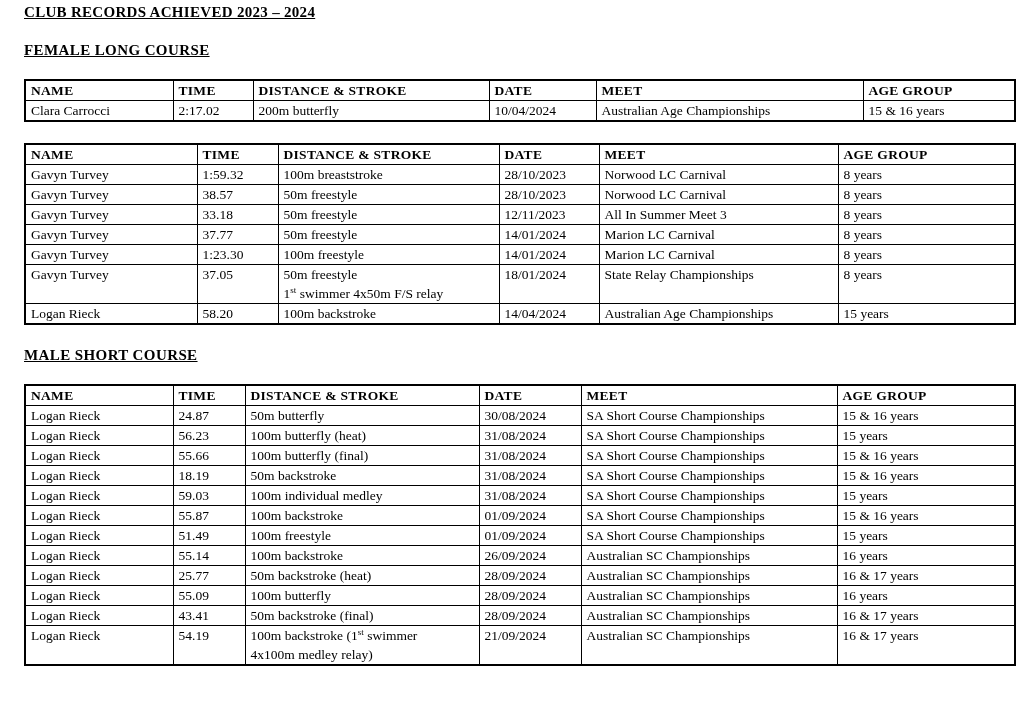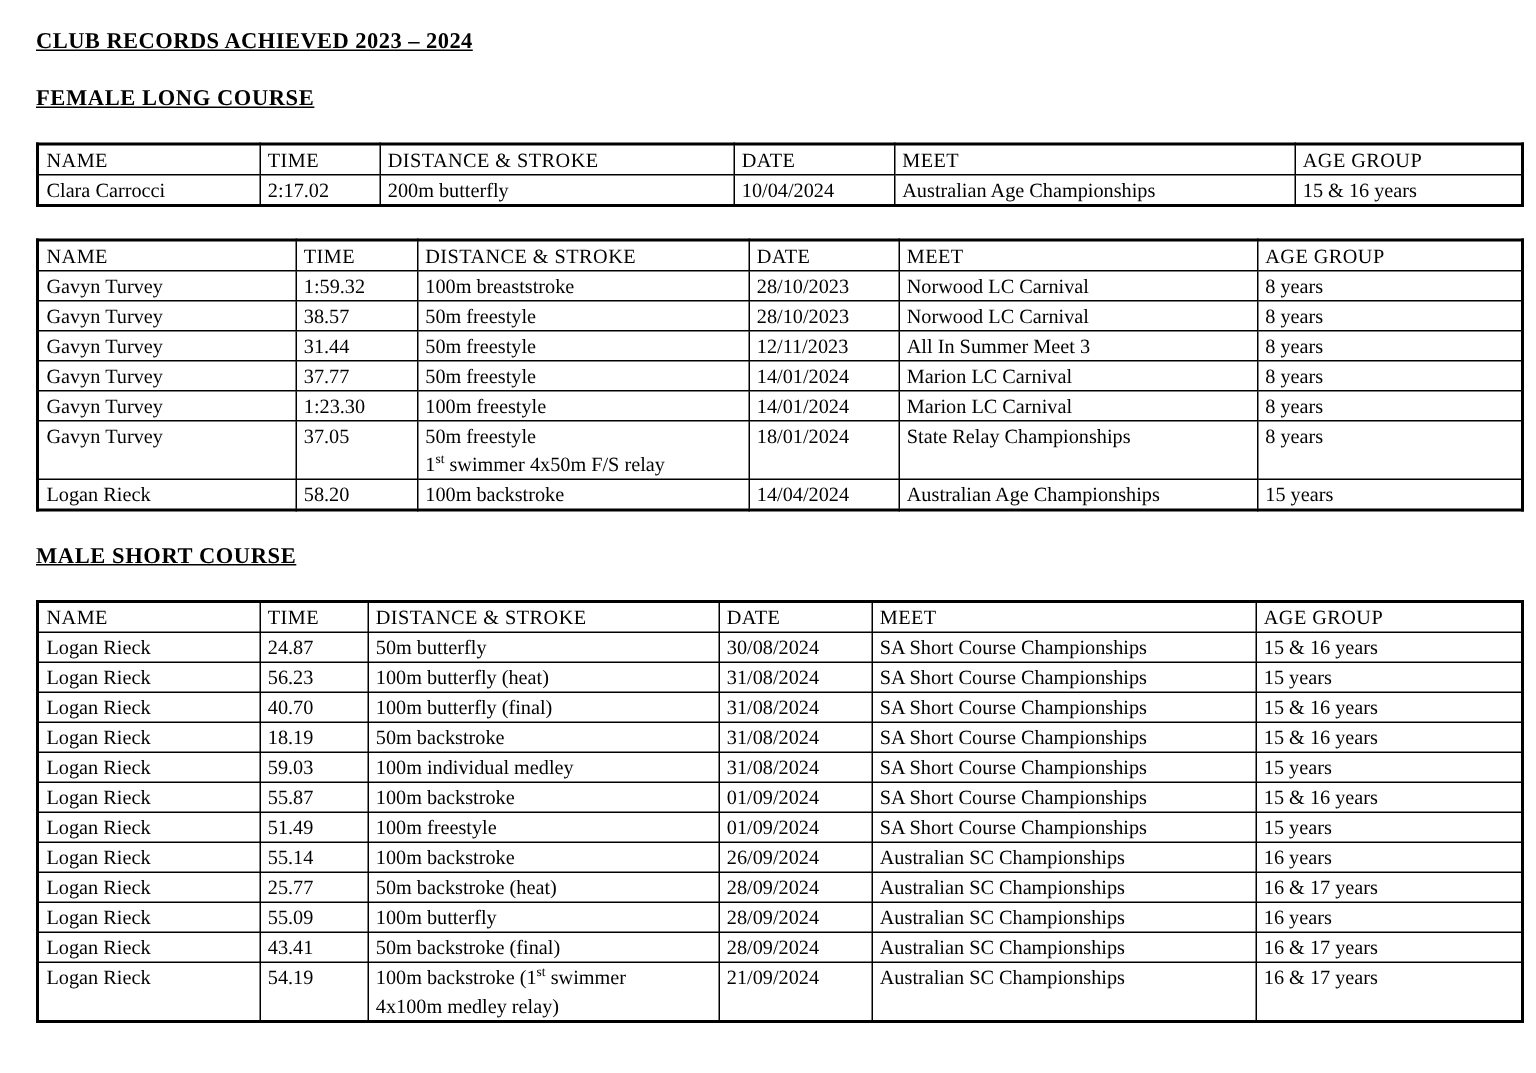--- a/index.html
+++ b/index.html
@@ -1,35 +1,35 @@
 <!DOCTYPE html>
 <html><head>
 <meta charset="utf-8">
 <style>
   html,body{margin:0;padding:0;background:#fff;}
   body{width:1024px;height:715px;font-family:"Liberation Serif", serif;color:#000;}
   .page{position:relative;box-sizing:border-box;width:1024px;height:715px;
-        padding:20px 10px 0 24px;overflow:hidden;background:#fff;}
+        padding:4px 10px 0 24px;overflow:hidden;background:#fff;}
 
   
   .top-sliver{position:absolute;top:0;left:88px;height:3px;overflow:hidden;opacity:.85;}
   .top-sliver span{display:block;font-weight:bold;font-size:15px;letter-spacing:.3px;
                    text-decoration:underline;margin-top:-16px;white-space:nowrap;}
 
   h1.doc-title{margin:0;font-size:15px;line-height:16px;font-weight:bold;
                letter-spacing:.3px;text-decoration:underline;white-space:nowrap;}
   h2.section-heading{margin:22px 0 0 0;font-size:15px;line-height:16px;font-weight:bold;
                      letter-spacing:.4px;text-decoration:underline;white-space:nowrap;}
 
   table.records{table-layout:fixed;width:990px;border-collapse:collapse;
                 margin-top:21px;border:2px solid #000;}
   table.records th,table.records td{border:1px solid #000;padding:0 5px;
                 vertical-align:top;text-align:left;font-size:13.5px;line-height:19px;
                 overflow:hidden;white-space:nowrap;}
-  table.records th{font-weight:normal;letter-spacing:.3px;}
+  table.records th{font-weight:bold;letter-spacing:.3px;}
   table.records td div{line-height:19px;}
   sup{font-size:9px;line-height:0;vertical-align:super;}
 
   
   #tbl-0 col:nth-child(1){width:148px} #tbl-0 col:nth-child(2){width:80px}
   #tbl-0 col:nth-child(3){width:236px} #tbl-0 col:nth-child(4){width:107px}
   #tbl-0 col:nth-child(5){width:267px} #tbl-0 col:nth-child(6){width:152px}
 
   #tbl-1 col:nth-child(1){width:172px} #tbl-1 col:nth-child(2){width:81px}
   #tbl-1 col:nth-child(3){width:221px} #tbl-1 col:nth-child(4){width:100px}
@@ -116,21 +116,21 @@
           <tr>
             <td>Gavyn Turvey</td>
             <td>38.57</td>
             <td>50m freestyle</td>
             <td>28/10/2023</td>
             <td>Norwood LC Carnival</td>
             <td>8 years</td>
           </tr>
           <tr>
             <td>Gavyn Turvey</td>
-            <td>31.44</td>
+            <td>33.18</td>
             <td>50m freestyle</td>
             <td>12/11/2023</td>
             <td>All In Summer Meet 3</td>
             <td>8 years</td>
           </tr>
           <tr>
             <td>Gavyn Turvey</td>
             <td>37.77</td>
             <td>50m freestyle</td>
             <td>14/01/2024</td>
@@ -198,21 +198,21 @@
           <tr>
             <td>Logan Rieck</td>
             <td>56.23</td>
             <td>100m butterfly (heat)</td>
             <td>31/08/2024</td>
             <td>SA Short Course Championships</td>
             <td>15 years</td>
           </tr>
           <tr>
             <td>Logan Rieck</td>
-            <td>40.70</td>
+            <td>55.66</td>
             <td>100m butterfly (final)</td>
             <td>31/08/2024</td>
             <td>SA Short Course Championships</td>
             <td>15 &amp; 16 years</td>
           </tr>
           <tr>
             <td>Logan Rieck</td>
             <td>18.19</td>
             <td>50m backstroke</td>
             <td>31/08/2024</td>

